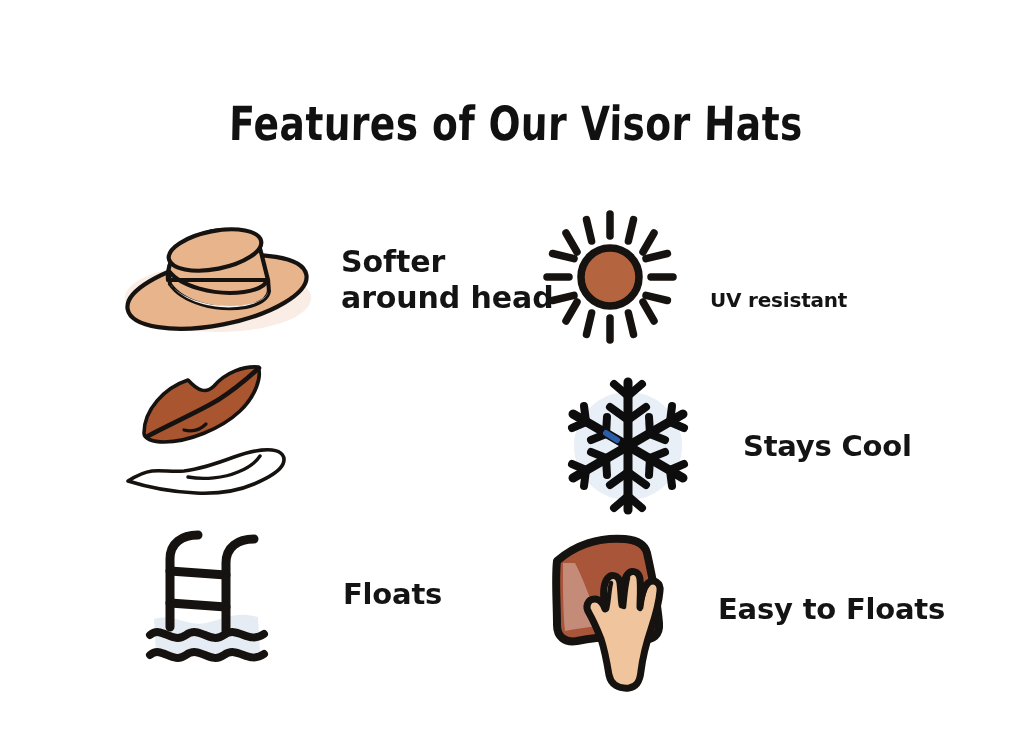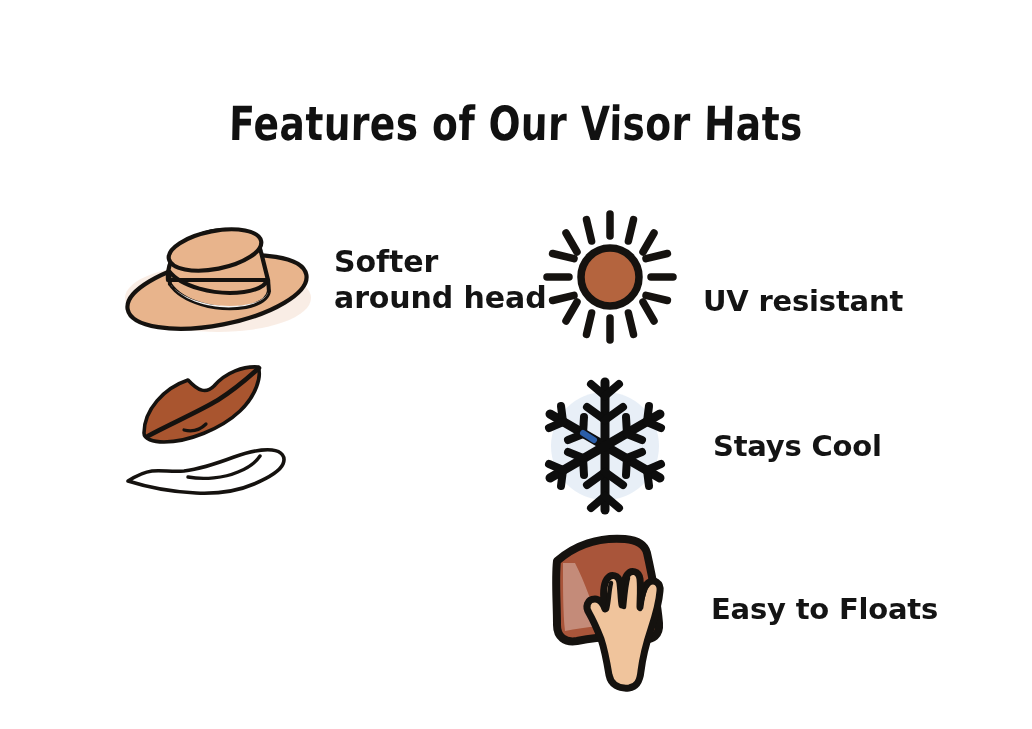--- a/index.html
+++ b/index.html
@@ -35,20 +35,21 @@
     transform-origin: 50% 50%;
     white-space: nowrap;
     user-select: none;
   }
 
   
   .feature {
     position: absolute;
     display: flex;
     align-items: center;
+    gap: 7px;
   }
   .feature .icon-wrap {
     position: relative;
     flex: none;
   }
   .feature .label {
     font-family: "DejaVu Sans", sans-serif;
     font-weight: 700;
     color: #141414;
     line-height: 1.18;
@@ -59,23 +60,23 @@
   #feat-softer   { left: 118px; top: 222px; }
   #feat-softer   .label { font-size: 30px; margin-left: 16px; letter-spacing: -0.1px; }
 
   #feat-light    { left: 126px; top: 358px; }
   #feat-light    .label { font-size: 29px; margin-left: 12px; letter-spacing: -0.2px; }
 
   #feat-floats   { left: 148px; top: 527px; }
   #feat-floats   .label { font-size: 29px; margin-left: 38px; letter-spacing: -0.2px; }
 
   #feat-uv       { left: 541px; top: 208px; }
-  #feat-uv       .label { font-size: 29px; margin-left: 24px; letter-spacing: -0.2px; margin-top: 48px; }
-
-  #feat-cool     { left: 541px; top: 376px; }
+  #feat-uv       .label { font-size: 20px; margin-left: 24px; letter-spacing: -0.2px; margin-top: 48px; }
+
+  #feat-cool     { left: 564px; top: 376px; }
   #feat-cool     .label { font-size: 29px; margin-left: 44px; letter-spacing: -0.2px; }
 
   #feat-clean    { left: 541px; top: 527px; }
   #feat-clean    .label { font-size: 29px; margin-left: 30px; letter-spacing: -0.2px; }
 
   svg { display: block; overflow: visible; }
 </style>
 </head>
 <body>
 
@@ -125,20 +126,41 @@
         <path d="M2 123 C10 118 18 114 26 113 C36 112 46 114 58 113
                  C74 111 92 105 108 99 C122 94 136 91 146 92
                  C156 93 160 99 157 106 C154 113 142 120 128 126
                  C112 133 92 136 70 135 C48 134 24 130 2 123 Z" fill="#ffffff" stroke="#15120f" stroke-width="3.6" stroke-linejoin="round"></path>
 
         <path d="M62 119 C78 122 98 120 112 114 C122 110 130 104 134 98" fill="none" stroke="#15120f" stroke-width="3.4" stroke-linecap="round"></path>
       </svg>
     </div>
   </div>
 
+  <div class="feature" id="feat-floats">
+    <div class="icon-wrap">
+      <svg width="150" height="135" viewBox="0 0 150 135">
+
+        <path d="M6 92 C26 86 40 100 58 96 C76 92 88 84 110 90 L112 126 L8 126 Z" fill="#dde6f0" opacity="0.75"></path>
+
+        <path d="M22 100 L22 32 C22 16 34 8 50 8" fill="none" stroke="#15120f" stroke-width="9" stroke-linecap="round"></path>
+
+        <path d="M78 104 L78 36 C78 20 90 12 106 12" fill="none" stroke="#15120f" stroke-width="9" stroke-linecap="round"></path>
+
+        <path d="M22 44 L78 48" fill="none" stroke="#15120f" stroke-width="9" stroke-linecap="round"></path>
+
+        <path d="M22 76 L78 80" fill="none" stroke="#15120f" stroke-width="9" stroke-linecap="round"></path>
+
+        <path d="M2 108 C14 98 24 118 38 108 C52 98 62 118 76 108 C90 98 100 118 116 107" fill="none" stroke="#15120f" stroke-width="8" stroke-linecap="round" stroke-linejoin="round"></path>
+
+        <path d="M2 128 C14 118 24 138 38 128 C52 118 62 138 76 128 C90 118 100 138 116 127" fill="none" stroke="#15120f" stroke-width="8" stroke-linecap="round" stroke-linejoin="round"></path>
+      </svg>
+    </div>
+    <div class="label">Floats</div>
+  </div>
 
   <div class="feature" id="feat-uv">
     <div class="icon-wrap">
       <svg width="138" height="138" viewBox="0 0 138 138">
         <g stroke="#15120f" stroke-width="7.5" stroke-linecap="round">
 
           <line x1="69" y1="6" x2="69" y2="28"></line>
           <line x1="92.5" y1="11.6" x2="87.4" y2="33"></line>
           <line x1="113" y1="25" x2="102" y2="44"></line>
           <line x1="126.4" y1="45.5" x2="105" y2="50.6"></line>

